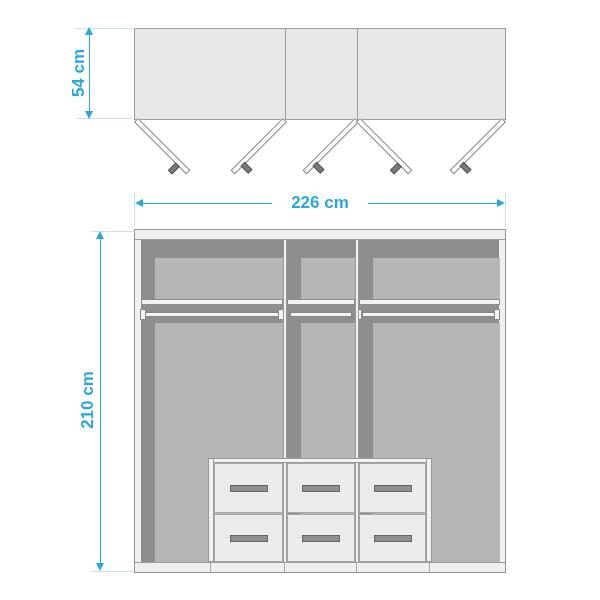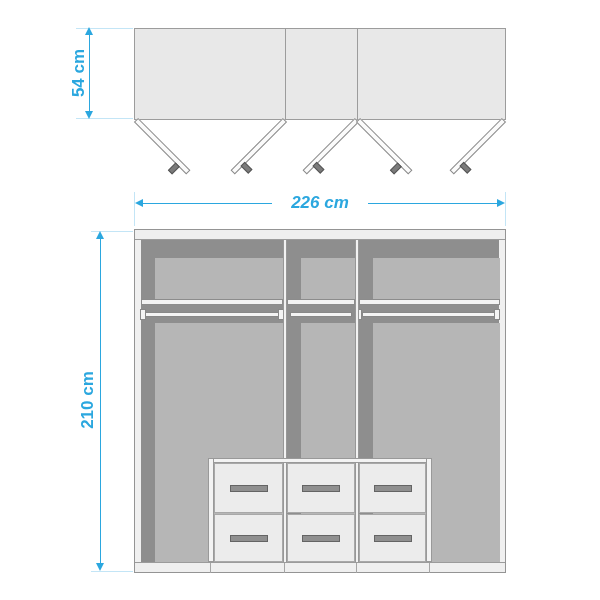--- a/index.html
+++ b/index.html
@@ -80,21 +80,21 @@
   <div class="abs dimline" style="left:89px;top:33px;width:1px;height:80px;"></div>
   <span class="arr up" style="left:85px;top:27px;"></span>
   <span class="arr down" style="left:85px;top:111px;"></span>
   <div class="abs dimlabel vert" style="left:47px;top:63px;width:64px;height:20px;">54 cm</div>
 
   <div class="abs extline" style="left:134px;top:192px;width:1px;height:34px;"></div>
   <div class="abs extline" style="left:505px;top:192px;width:1px;height:34px;"></div>
   <div class="abs dimline" style="left:139px;top:203px;width:362px;height:1px;"></div>
   <span class="arr left" style="left:135px;top:199px;"></span>
   <span class="arr right" style="left:497px;top:199px;"></span>
-  <div class="abs dimlabel" style="left:272px;top:193px;width:96px;height:20px;font-style:italic;">226 cm</div>
+  <div class="abs dimlabel" style="left:272px;top:193px;width:96px;height:20px;">226 cm</div>
 
   <div class="abs frontview" style="left:134px;top:229px;width:372px;height:344px;">
 
     <div class="abs fv-strip" style="left:0;top:0;width:370px;height:10px;border-bottom:1px solid #9b9b9b;"></div>
 
     <div class="abs fv-int" style="left:6px;top:10px;width:358px;height:322px;"></div>
 
     <div class="abs inset" style="left:20px;top:28px;width:128px;height:41px;"></div>
     <div class="abs inset" style="left:20px;top:93px;width:128px;height:239px;"></div>
     <div class="abs shelf" style="left:6px;top:69px;width:142px;height:6px;"></div>

